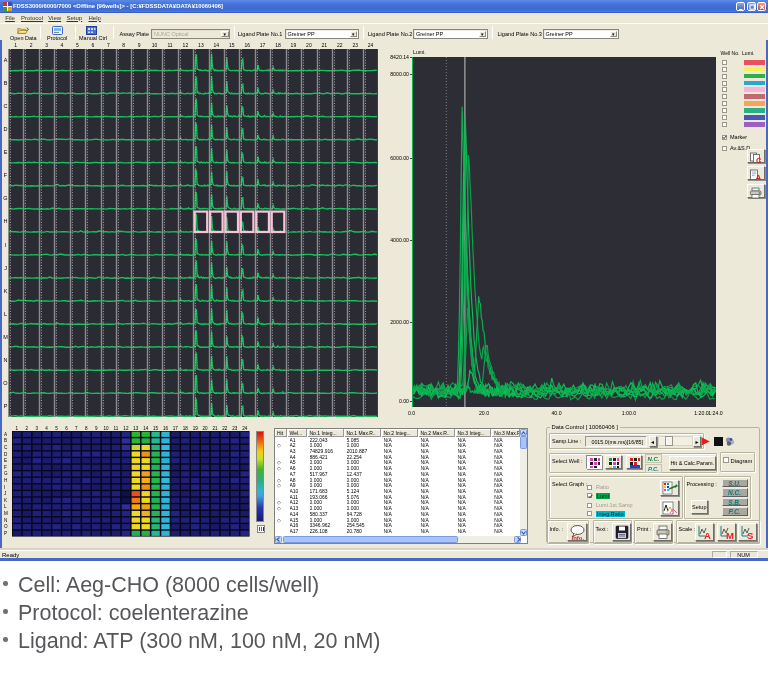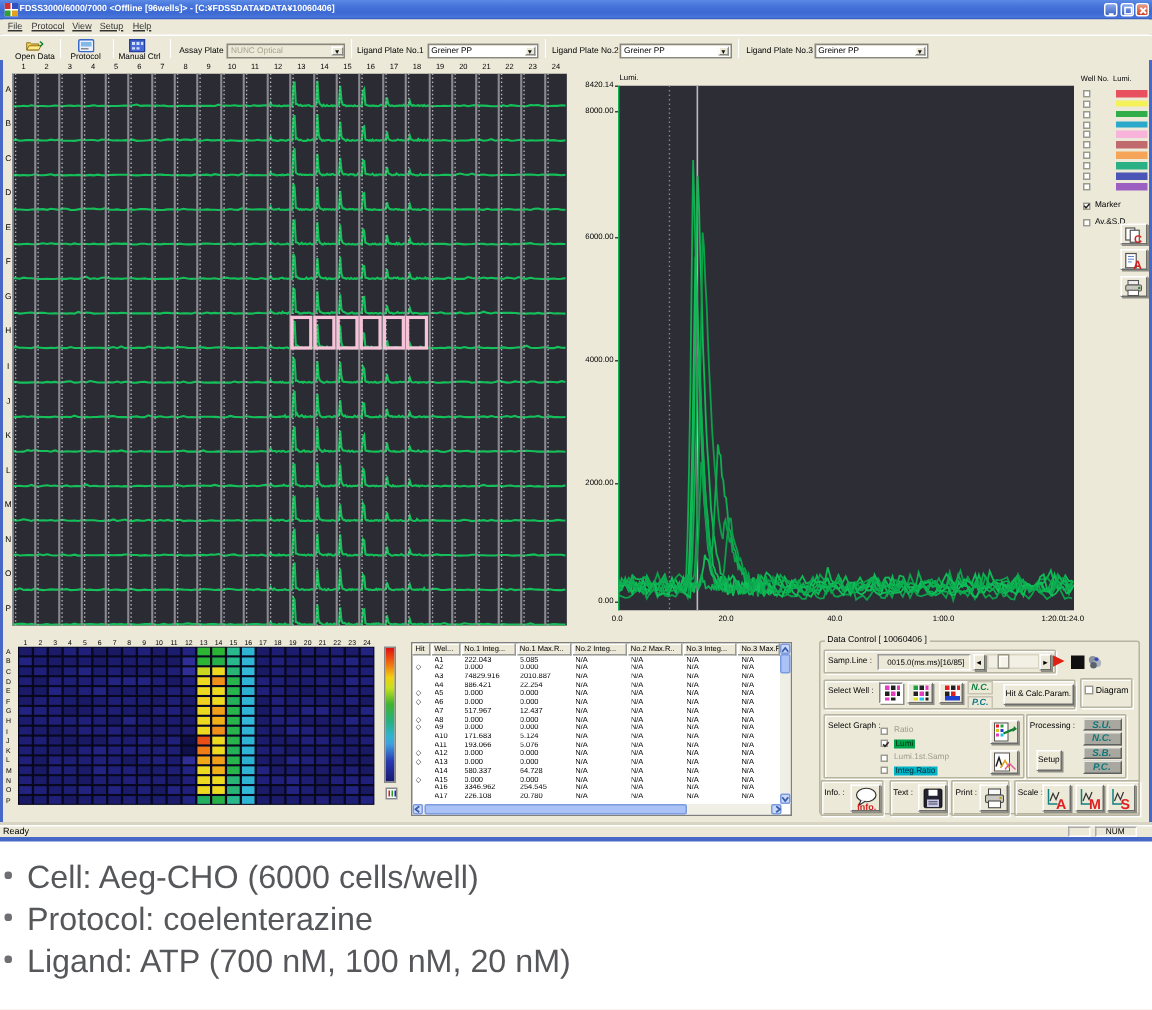--- a/index.html
+++ b/index.html
@@ -968,20 +968,20 @@
       </svg></div>
   </div>
 <div class="abs" style="left:0;top:550px;width:768px;height:8px;background:#ece9d8;border-top:1px solid #fff;box-shadow:0 -2px 0 #d8d4c4"></div>
 <div class="abs" style="left:2px;top:551.5px;font-size:6px;color:#000">Ready</div>
 <div class="abs" style="left:712px;top:550.5px;width:15px;height:7px;border:1px solid;border-color:#aaa #fff #fff #aaa"></div>
 <div class="abs" style="left:729.5px;top:550.5px;width:28px;height:7px;border:1px solid;border-color:#aaa #fff #fff #aaa;font-size:5.5px;text-align:center;line-height:6.5px">NUM</div>
 <div class="abs" style="left:0;top:558px;width:768px;height:2.5px;background:#4868c8"></div>
 <div class="abs" style="left:3px;top:581.0px;width:6px;height:6px">
     <div style="width:4.5px;height:4.5px;background:#6e6f72;border-radius:50%"></div>
   </div>
-<div class="abs" style="left:18px;top:572.5px;font-size:21.5px;color:#56575a;letter-spacing:0px">Cell: Aeg-CHO (6000 cells/well)</div>
+<div class="abs" style="left:18px;top:572.5px;font-size:21.5px;color:#56575a;letter-spacing:0px">Cell: Aeg-CHO (8000 cells/well)</div>
 <div class="abs" style="left:3px;top:609.0px;width:6px;height:6px">
     <div style="width:4.5px;height:4.5px;background:#6e6f72;border-radius:50%"></div>
   </div>
 <div class="abs" style="left:18px;top:600.5px;font-size:21.5px;color:#56575a;letter-spacing:0px">Protocol: coelenterazine</div>
 <div class="abs" style="left:3px;top:637.0px;width:6px;height:6px">
     <div style="width:4.5px;height:4.5px;background:#6e6f72;border-radius:50%"></div>
   </div>
-<div class="abs" style="left:18px;top:628.5px;font-size:21.5px;color:#56575a;letter-spacing:0px">Ligand: ATP (700 nM, 100 nM, 20 nM)</div>
+<div class="abs" style="left:18px;top:628.5px;font-size:21.5px;color:#56575a;letter-spacing:0px">Ligand: ATP (300 nM, 100 nM, 20 nM)</div>
 </body></html>

